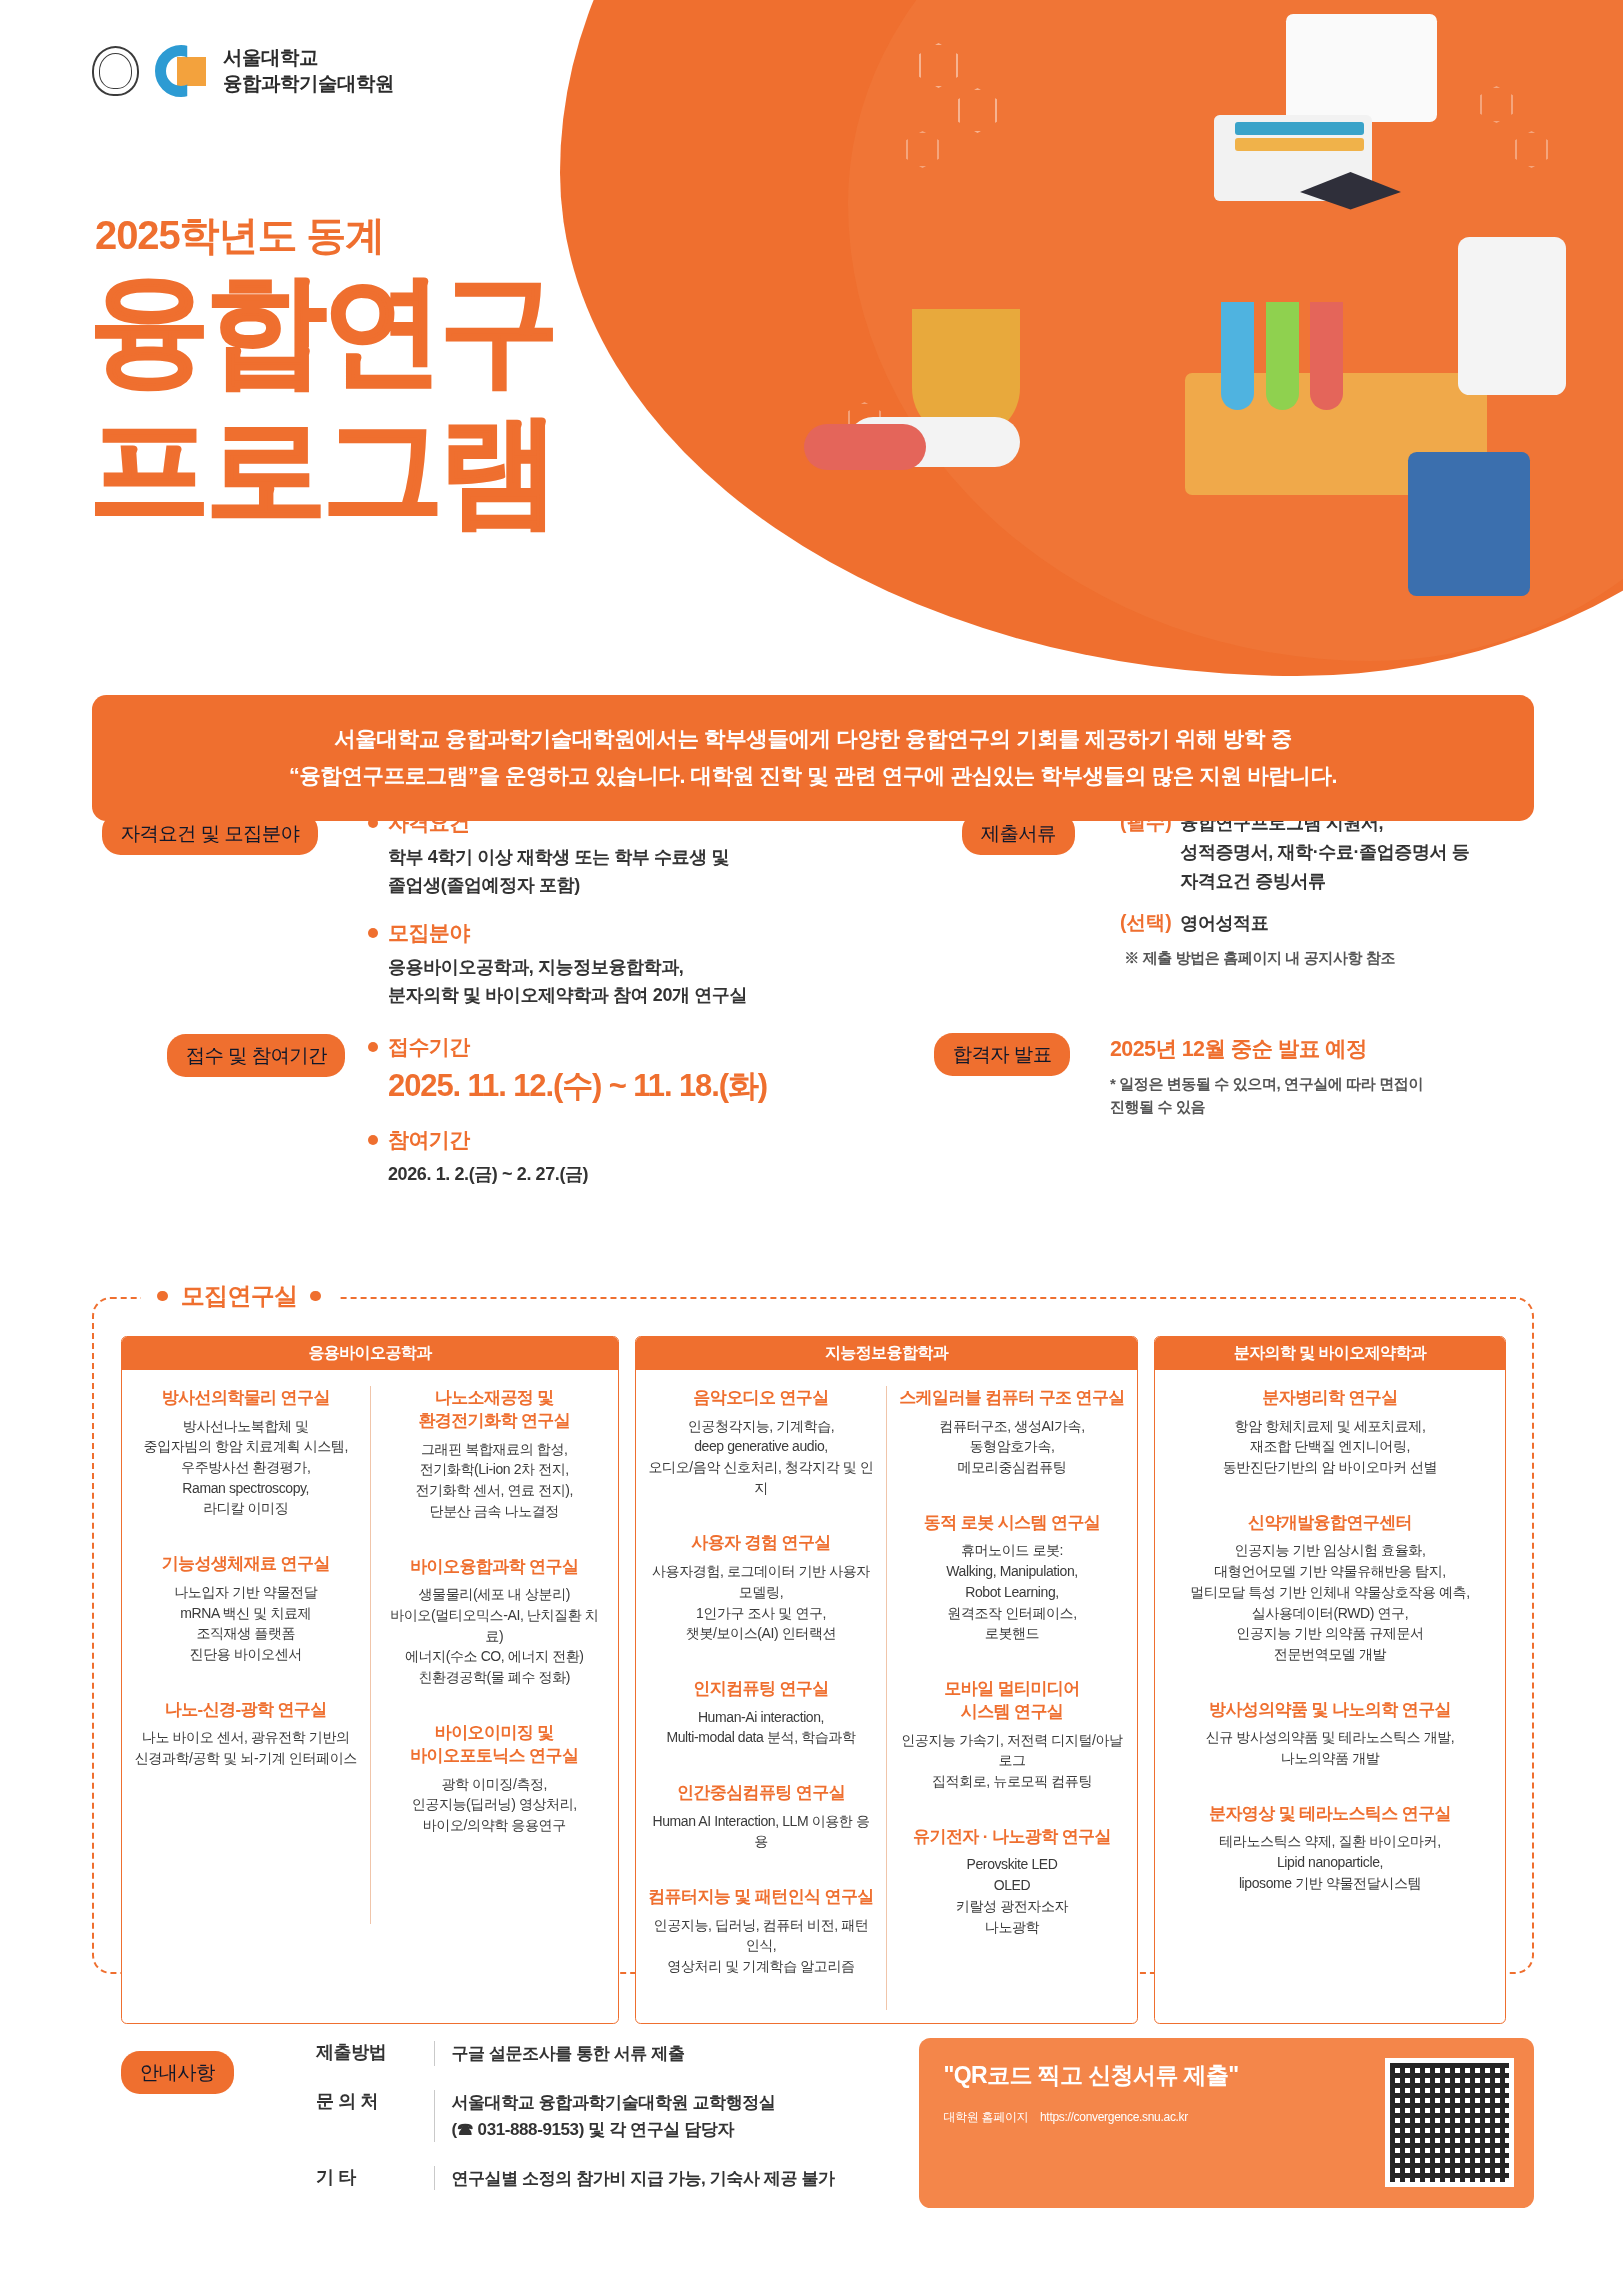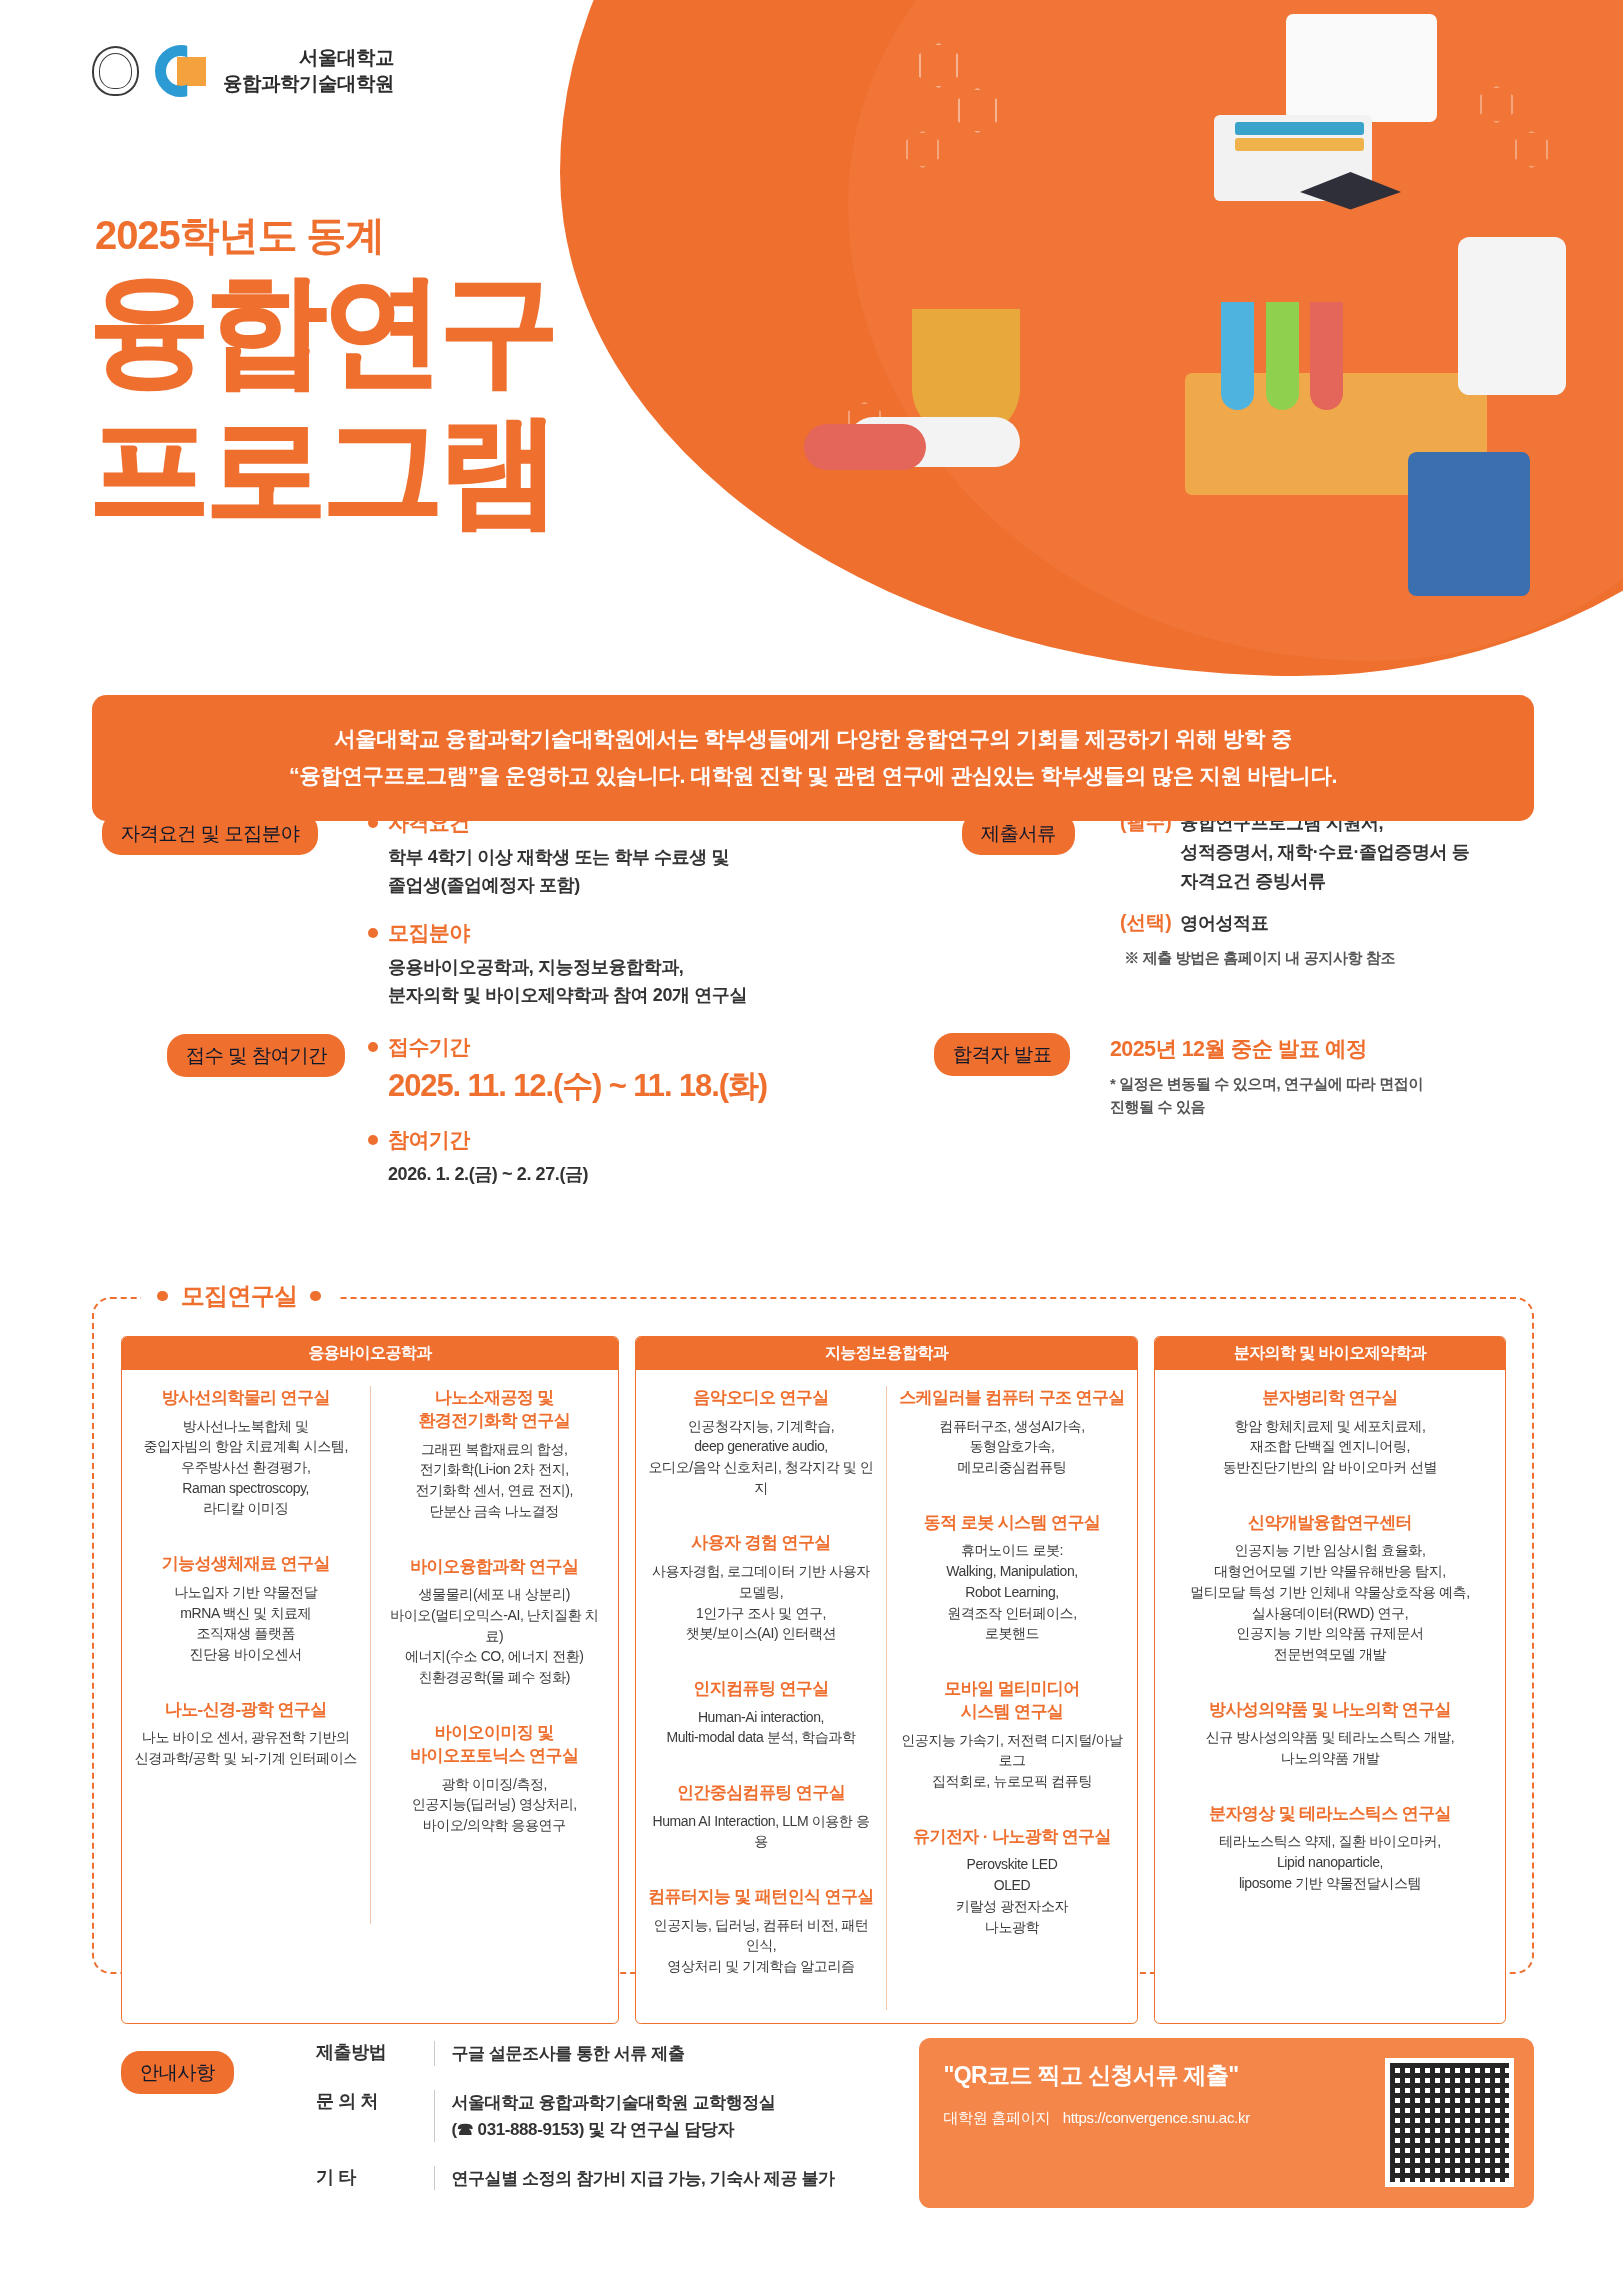--- a/index.html
+++ b/index.html
@@ -55,21 +55,20 @@
   }
 
   
   .logo-wrap {
     position: absolute;
     top: 45px; left: 92px;
     display: flex;
     align-items: center;
     gap: 16px;
     z-index: 8;
-    text-align: right;
   }
   .snu-emblem {
     width: 47px; height: 50px;
     border: 2.2px solid #3b3b3b;
     border-radius: 50% 50% 46% 46%;
     position: relative;
     background: #fff;
   }
   .snu-emblem:after {
     content: "";
@@ -365,21 +364,21 @@
     padding: 21.5px 24.4px;
     color: #fff;
   }
   .qr-head {
     font-size: 23px;
     font-weight: bold;
     letter-spacing: -0.6px;
     margin-bottom: 18.7px;
   }
   .qr-sub {
-    font-size: 15px;
+    font-size: 12px;
     letter-spacing: -0.3px;
   }
   .qr-img {
     position: absolute;
     right: 20px; top: 20px;
     width: 129px; height: 129px;
     background: #fff;
     padding: 5px;
   }
   .qr-grid {

